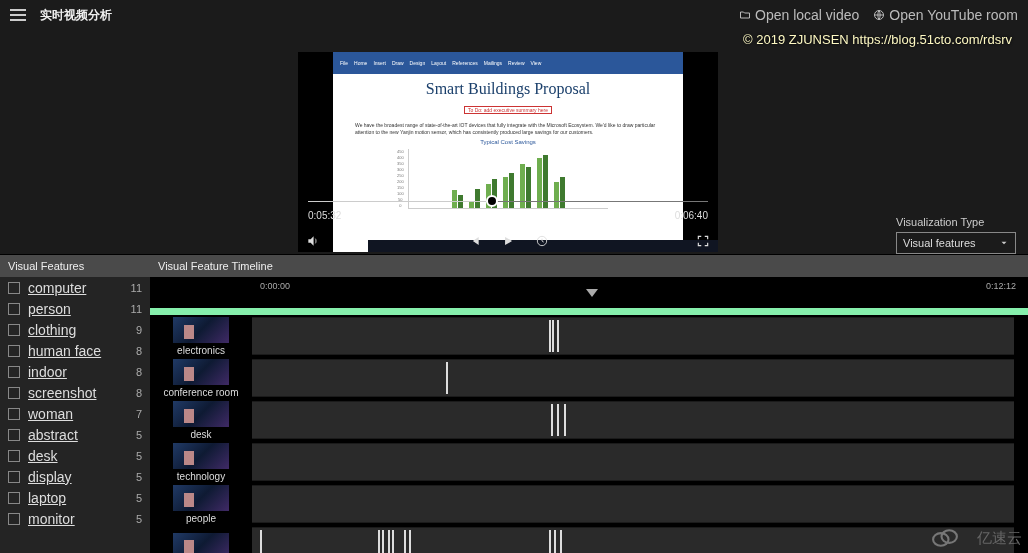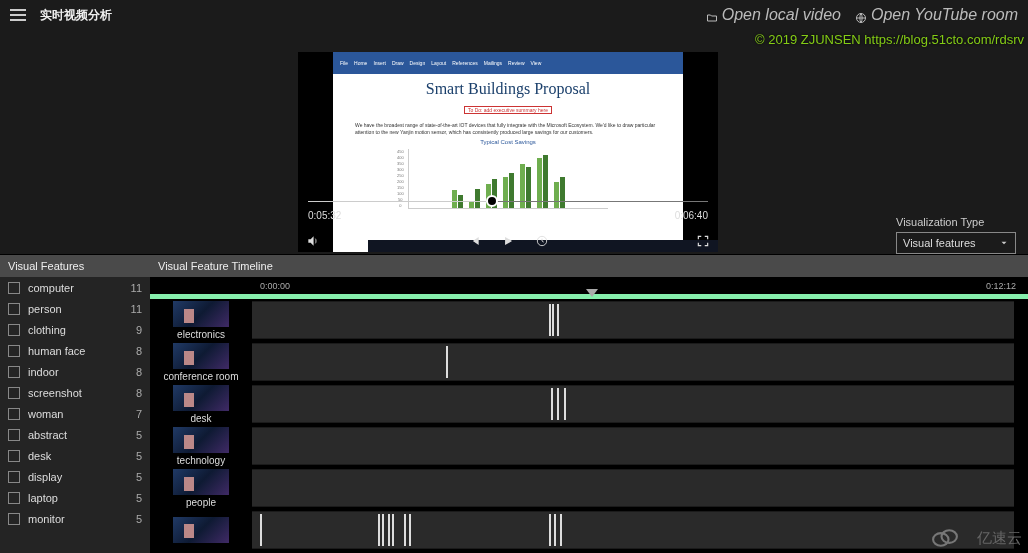--- a/index.html
+++ b/index.html
@@ -3,25 +3,25 @@
 <meta charset="utf-8">
 <style>
   * { margin:0; padding:0; box-sizing:border-box; font-family:"Segoe UI", Arial, sans-serif; }
   body { background:#1b1b1b; color:#d0d0d0; width:1028px; height:553px; overflow:hidden; position:relative; }
   
   .header { height:30px; display:flex; align-items:center; padding:0 10px; background:#1b1b1b; }
   .hamburger { width:16px; height:12px; display:flex; flex-direction:column; justify-content:space-between; cursor:pointer; }
   .hamburger span { height:2px; background:#ccc; }
   .app-title { margin-left:14px; font-size:12px; font-weight:600; color:#eee; }
   .header-spacer { flex:1; }
-  .header-link { display:flex; align-items:flex-end; font-size:16px; color:#bbb; margin-left:14px; cursor:pointer;font-style:italic; }
+  .header-link { display:flex; align-items:center; font-size:14px; color:#bbb; margin-left:14px; cursor:pointer; }
   .header-link svg { margin-right:4px; }
   
   .stage { position:relative; height:224px; }
-  .watermark { position:absolute; top:2px; right:4px; font-size:13px; color:#84cc16; z-index:20; text-shadow:0 0 3px #000; }
+  .watermark { position:absolute; top:2px; right:16px; font-size:13px; color:#fef9c3; z-index:20; text-shadow:0 0 3px #000; }
   .player { position:absolute; left:298px; top:22px; width:420px; height:200px; background:#000; }
   .doc-frame { position:absolute; left:35px; top:0; width:350px; height:200px; background:#fff; }
   .doc-ribbon { height:22px; background:#2b579a; display:flex; align-items:center; padding:0 4px; }
   .doc-ribbon span { color:#fff; font-size:5px; margin:0 3px; }
   .doc-body { background:#fff; height:178px; padding:6px 12px; text-align:center; }
   .doc-h1 { font-family:"Times New Roman",serif; font-size:16px; color:#1a3f6b; }
   .doc-todo { display:inline-block; border:1px solid #c33; color:#c33; font-size:5px; padding:0 3px; margin-top:2px; }
   .doc-para { font-size:5px; color:#333; text-align:left; margin:6px 10px 4px; line-height:1.3; }
   .doc-chart-title { font-size:6px; color:#2b579a; margin-top:2px; }
   .doc-chart { display:flex; align-items:flex-end; justify-content:center; gap:6px; height:60px; margin:4px auto 0; width:200px; border-left:1px solid #ccc; border-bottom:1px solid #ccc; position:relative;}
@@ -45,24 +45,24 @@
   .viz-label { font-size:11px; color:#ccc; margin-bottom:4px; }
   .viz-select { width:120px; height:22px; background:#1b1b1b; border:1px solid #888; color:#ddd; font-size:11px; display:flex; align-items:center; justify-content:space-between; padding:0 6px; cursor:pointer;}
   
   .bottom { display:flex; height:299px; border-top:1px solid #000; }
   .panel-l { width:150px; background:#242424; display:flex; flex-direction:column; }
   .panel-r { flex:1; background:#000000; display:flex; flex-direction:column; }
   .panel-head { height:22px; background:#4a4a4a; color:#eee; font-size:11px; display:flex; align-items:center; padding:0 8px; }
   .feat-list { flex:1; overflow:hidden; }
   .feat-row { display:flex; align-items:center; height:21px; padding:0 8px; cursor:pointer;}
   .chk { width:12px; height:12px; border:1px solid #888; margin-right:8px; }
-  .feat-name { flex:1; font-size:11px; color:#ddd; }
+  .feat-name { flex:1; font-size:14px; color:#ddd;text-decoration:underline; }
   .feat-count { font-size:11px; color:#aaa; }
   
-  .tl-ruler { height:22px; position:relative; border-bottom:5px solid #86efac; }
+  .tl-ruler { height:38px; position:relative; border-bottom:7px solid #86efac; }
   .tl-time-l { position:absolute; left:110px; top:4px; font-size:9px; color:#aaa; }
   .tl-time-r { position:absolute; right:12px; top:4px; font-size:9px; color:#aaa; }
   .tl-marker { position:absolute; top:12px; left:0; right:0; }
   .tl-caret { position:absolute; top:0; width:0; height:0; border-left:6px solid transparent; border-right:6px solid transparent; border-top:8px solid #aaa; transform:translateX(-50%); }
   .tl-body { flex:1; overflow:hidden; }
   .tl-row { display:flex; align-items:center; height:42px;text-align:right; }
   .tl-thumb-col { width:102px; display:flex; flex-direction:column; align-items:center; }
   .thumb { width:58px; height:28px; background:linear-gradient(135deg,#203a66 0%,#0e1a33 50%,#402a66 100%); border:1px solid #000; position:relative;}
   .thumb::after{content:"";position:absolute;left:20%;top:30%;width:10px;height:14px;background:#b88;}
   .tl-thumb-label { font-size:10px; color:#ddd; margin-top:1px; }

